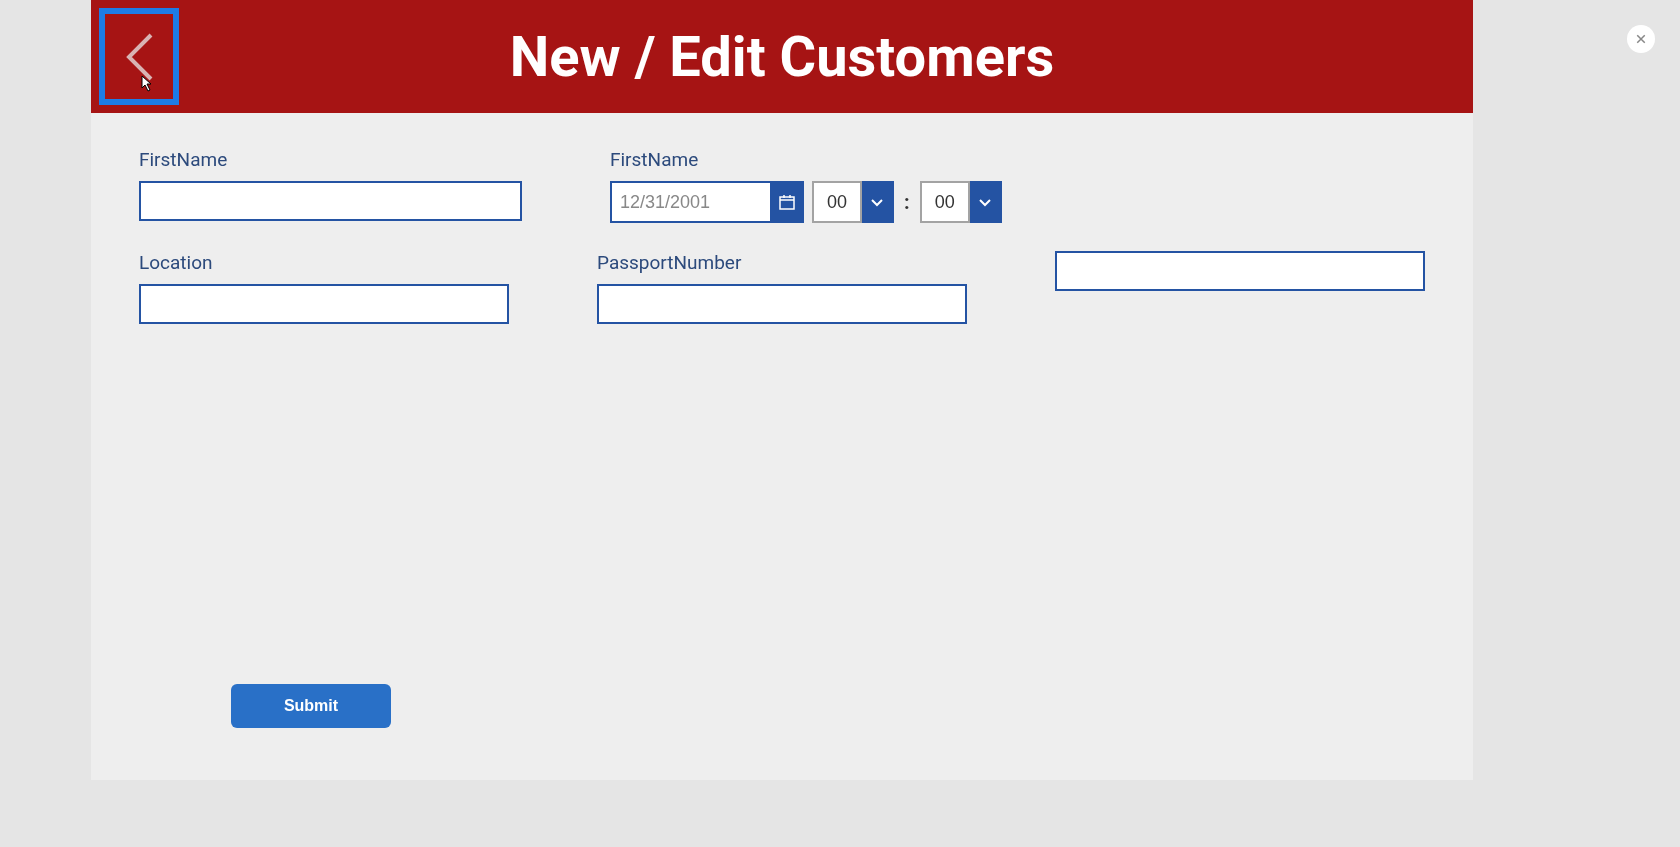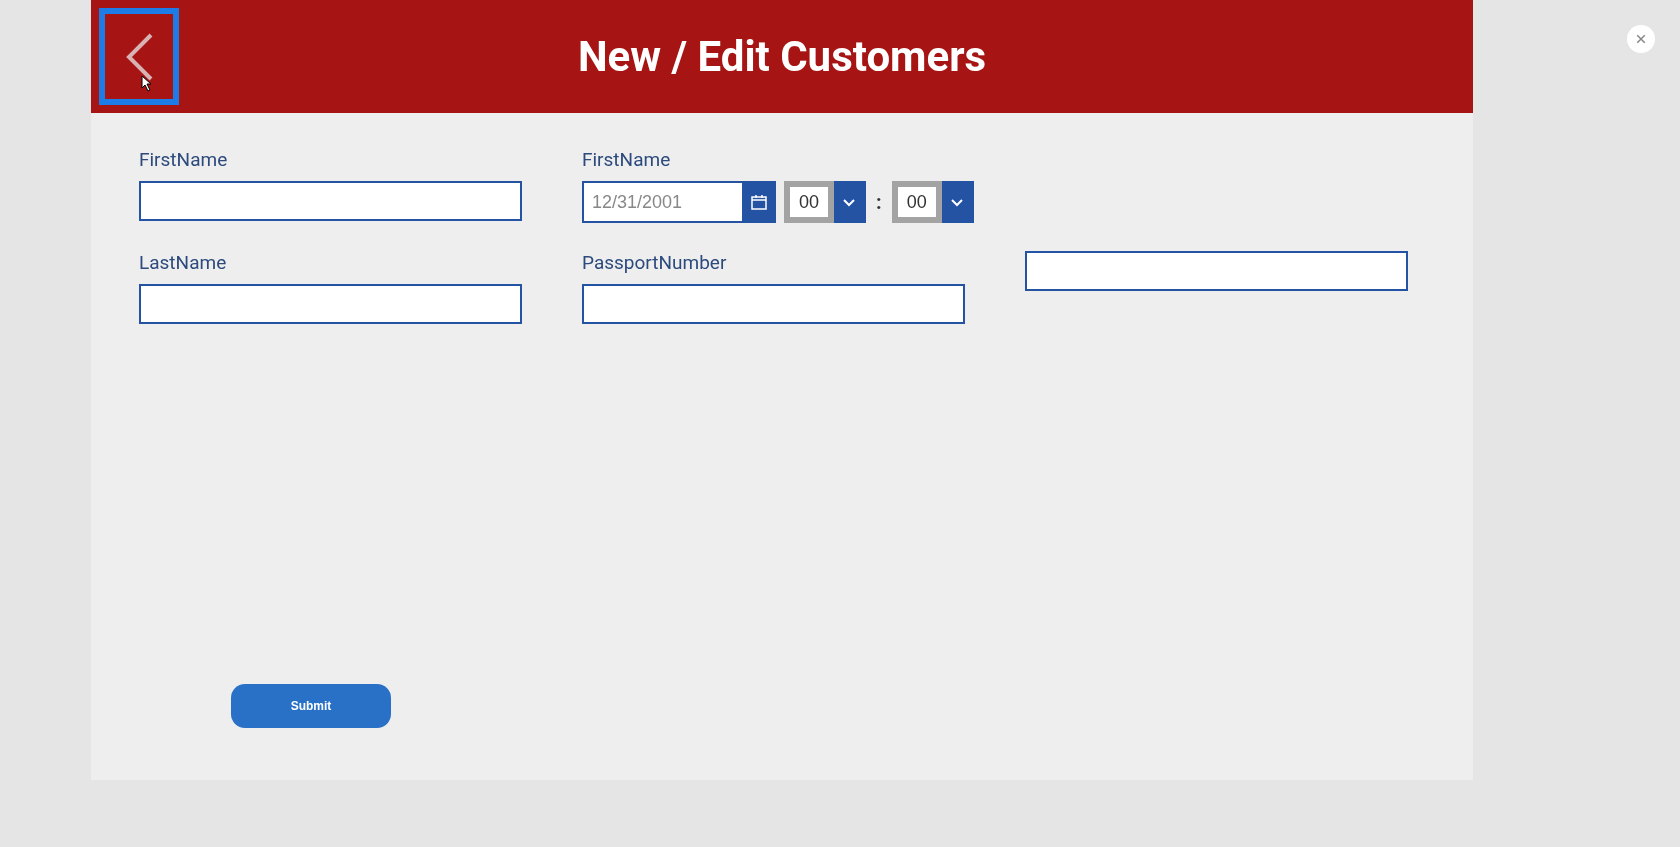--- a/index.html
+++ b/index.html
@@ -61,29 +61,29 @@
       cursor: pointer;
     }
     .back-btn svg {
       width: 40px;
       height: 60px;
     }
     .header-title {
       flex: 1;
       text-align: center;
       color: #fff;
-      font-size: 42px;
+      font-size: 56px;
       font-weight: 700;
     }
     .form-body {
       padding: 35px 48px 0 48px;
     }
     .form-row {
       display: flex;
-      gap: 60px;
+      gap: 88px;
       margin-bottom: 28px;
     }
     .field {
       display: flex;
       flex-direction: column;
     }
     .field-narrow {
       width: 383px;
     }
     .field-wide {
@@ -135,21 +135,21 @@
     .date-icon-btn svg {
       width: 16px;
       height: 16px;
     }
     .time-select-wrap {
       display: flex;
     }
     .time-input {
       width: 50px;
       height: 42px;
-      border: 6px solid #a3a3a3;
+      border: 2px solid #a3a3a3;
       background: #fff;
       text-align: center;
       font-size: 18px;
       color: #333;
       outline: none;
     }
     .time-dropdown-btn {
       width: 32px;
       height: 42px;
       background: #2453a3;
@@ -171,23 +171,23 @@
       margin: 0 2px;
     }
     .submit-btn {
       position: absolute;
       left: 140px;
       bottom: 52px;
       width: 160px;
       height: 44px;
       background: #2970c7;
       border: none;
-      border-radius: 14px;
+      border-radius: 6px;
       color: #fff;
-      font-size: 12px;
+      font-size: 16px;
       font-weight: 600;
       cursor: pointer;
     }
     .cursor-pointer {
       position: absolute;
       left: 136px;
       top: 74px;
       z-index: 20;
       pointer-events: none;
     }
@@ -248,21 +248,21 @@
                 <path d="M2 5 L7 10 L12 5" stroke="#fff" stroke-width="2" fill="none"></path>
               </svg>
             </div>
           </div>
         </div>
       </div>
     </div>
 
     <div class="form-row">
       <div class="field field-narrow">
-        <label class="field-label">LastName</label>
+        <label class="field-label">Location</label>
         <input class="field-input" type="text" value="" style="">
       </div>
       <div class="field field-narrow">
         <label class="field-label">PassportNumber</label>
         <input class="field-input" type="text" value="" style="">
       </div>
       <div class="field field-wide">
         <input class="field-input" type="text" value="" style="">
       </div>
     </div>

